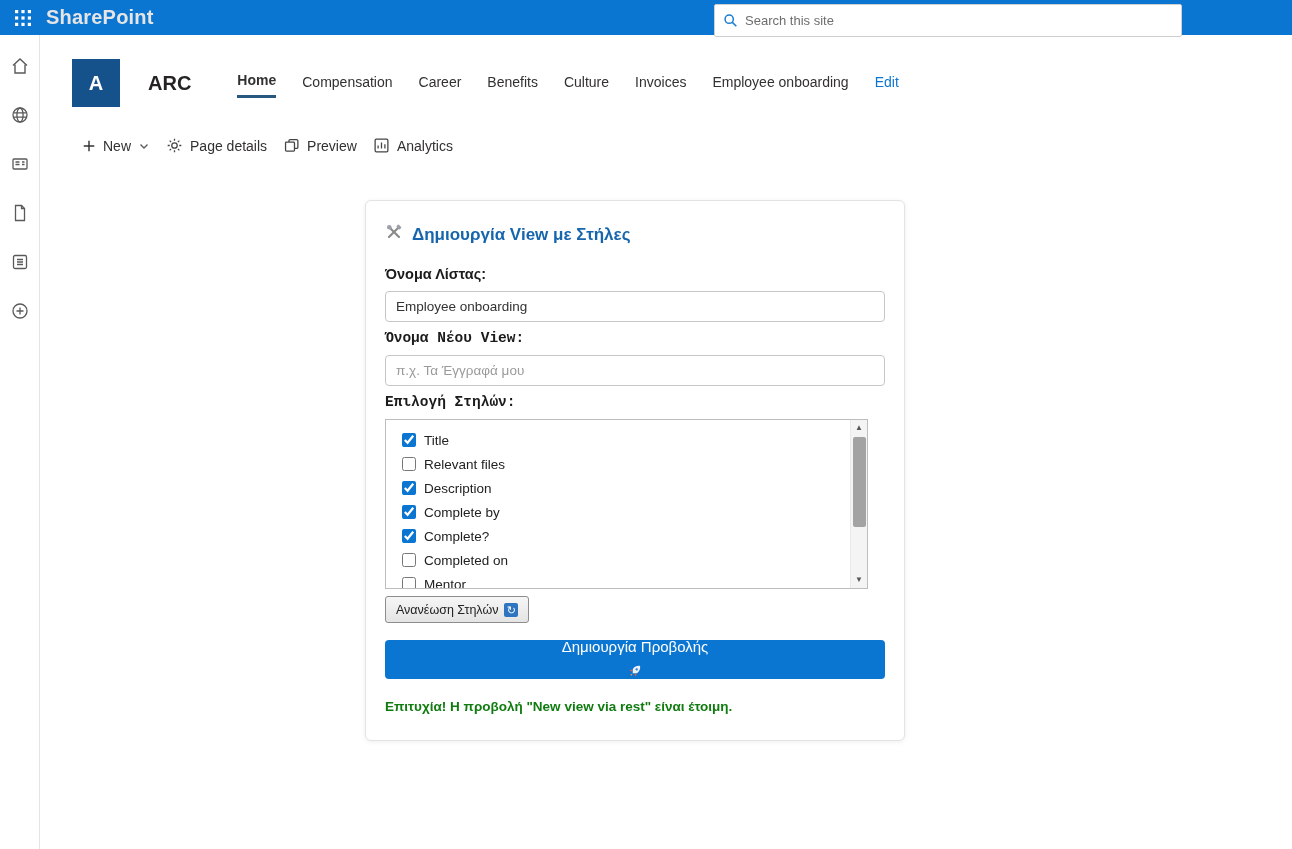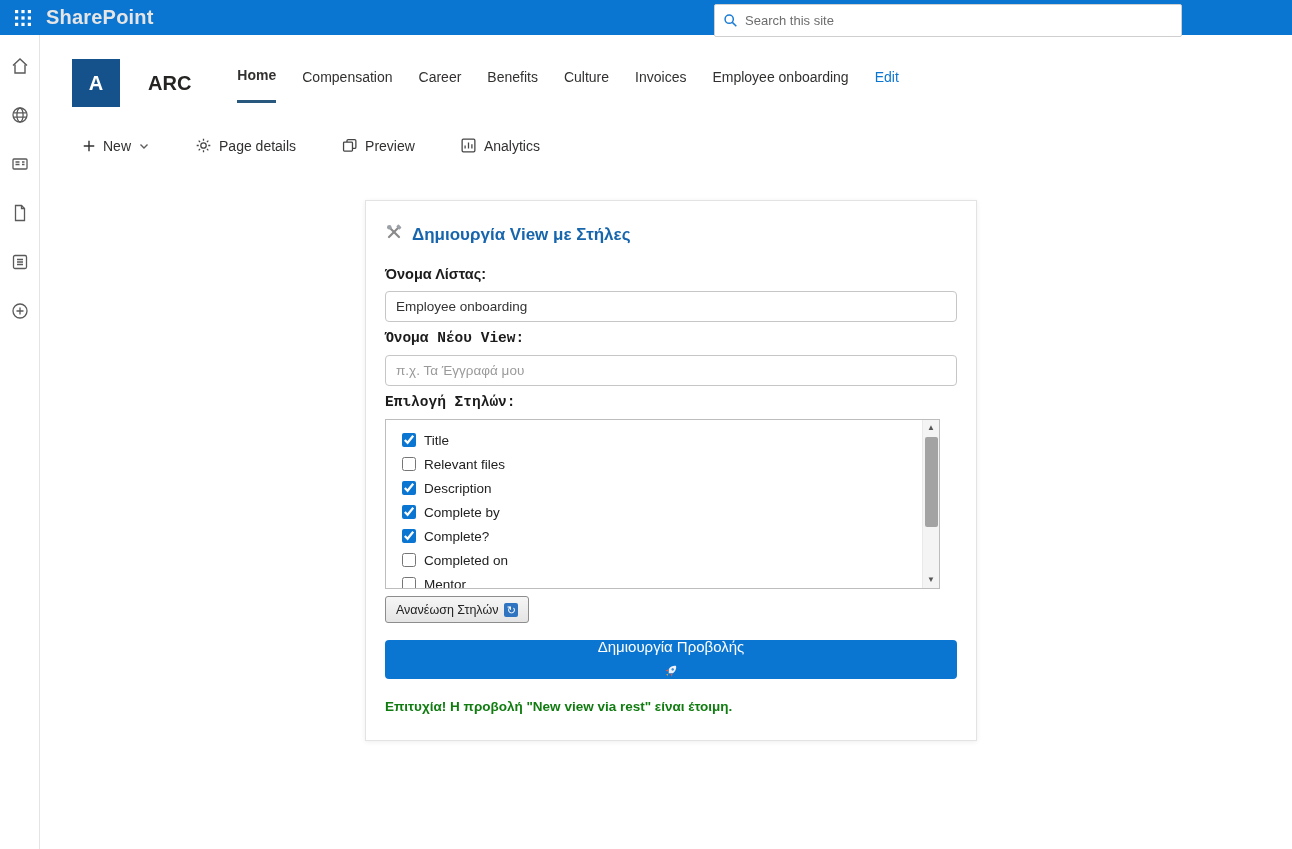--- a/index.html
+++ b/index.html
@@ -59,40 +59,40 @@
     width: 48px; height: 48px;
     background: var(--logo-bg, #15518b);
     color: #fff; font-size: 20px; font-weight: bold;
     display: flex; align-items: center; justify-content: center;
     flex: none; cursor: pointer;
   }
   .site-name { font-size: 20px; font-weight: bold; margin-left: 28px; margin-right: 46px; color: #252423; }
   .site-nav { display: flex; align-items: center; gap: 26px; }
   .nav-link {
     font-size: 14px; color: #323130; text-decoration: none;
-    padding: 4px 0 17px; cursor: pointer; white-space: nowrap; text-align: right;
+    padding: 4px 0 7px; cursor: pointer; white-space: nowrap; text-align: right;
   }
   .nav-link.active { font-weight: bold; border-bottom: 3px solid var(--nav-underline, #29587f); }
   .nav-link.accent { color: var(--accent, #0b76d1); }
 
   
-  .toolbar { display: flex; align-items: center; gap: 45px; padding: 30px 0 0 42px; }
+  .toolbar { display: flex; align-items: center; gap: 16px; padding: 30px 0 0 42px; }
   .tb-item {
     display: flex; align-items: center; gap: 7px;
     font-size: 14px; color: #323130; cursor: pointer; background: none; border: none;
     font-family: inherit;
   }
 
   
   .card {
-    width: 612px;
+    width: 540px;
     margin: 46px 0 0 325px;
     background: #fff;
     border: 1px solid #e3e3e3;
-    border-radius: 0;
+    border-radius: 6px;
     box-shadow: 0 1px 5px rgba(0,0,0,.07);
     padding: 22px 19px 26px;
   }
   .card-title {
     display: flex; align-items: center; gap: 9px;
     color: var(--title-blue, #1766ad);
     font-size: 17px; font-weight: bold;
     margin-bottom: 20px;
   }
   .flabel { font-weight: bold; font-size: 14.5px; margin: 0 0 9px; color: #1b1b1b; }

